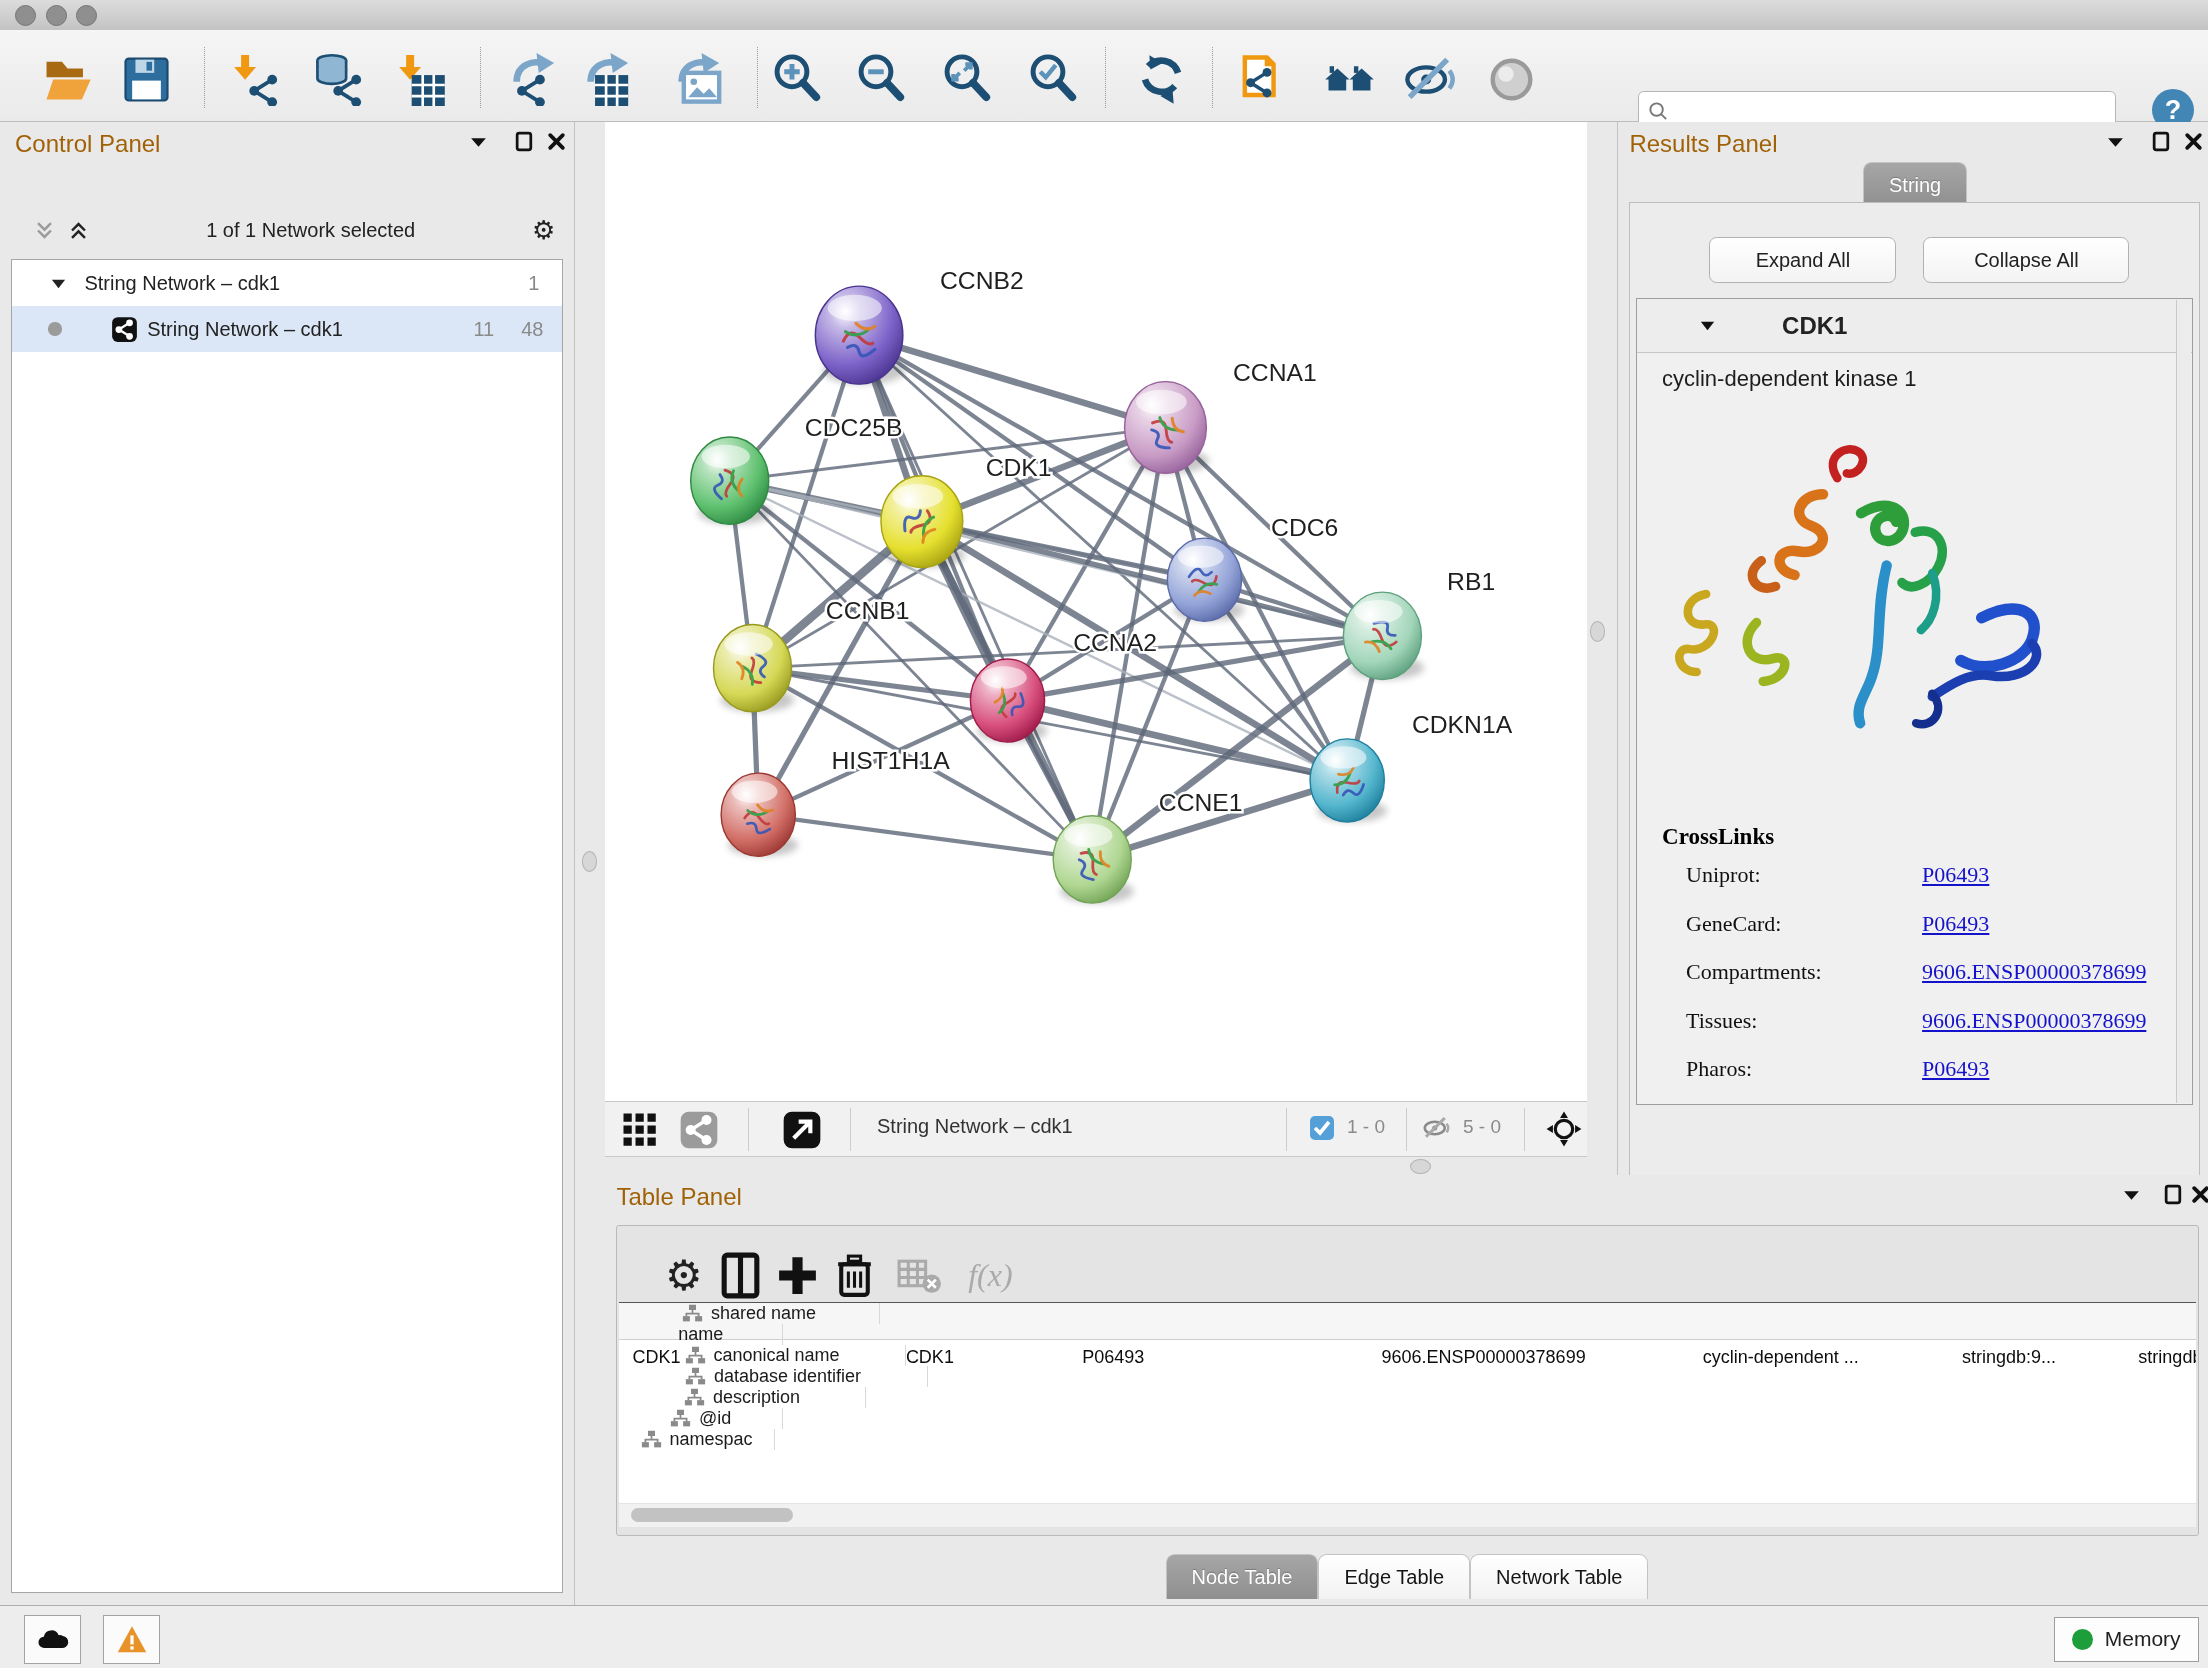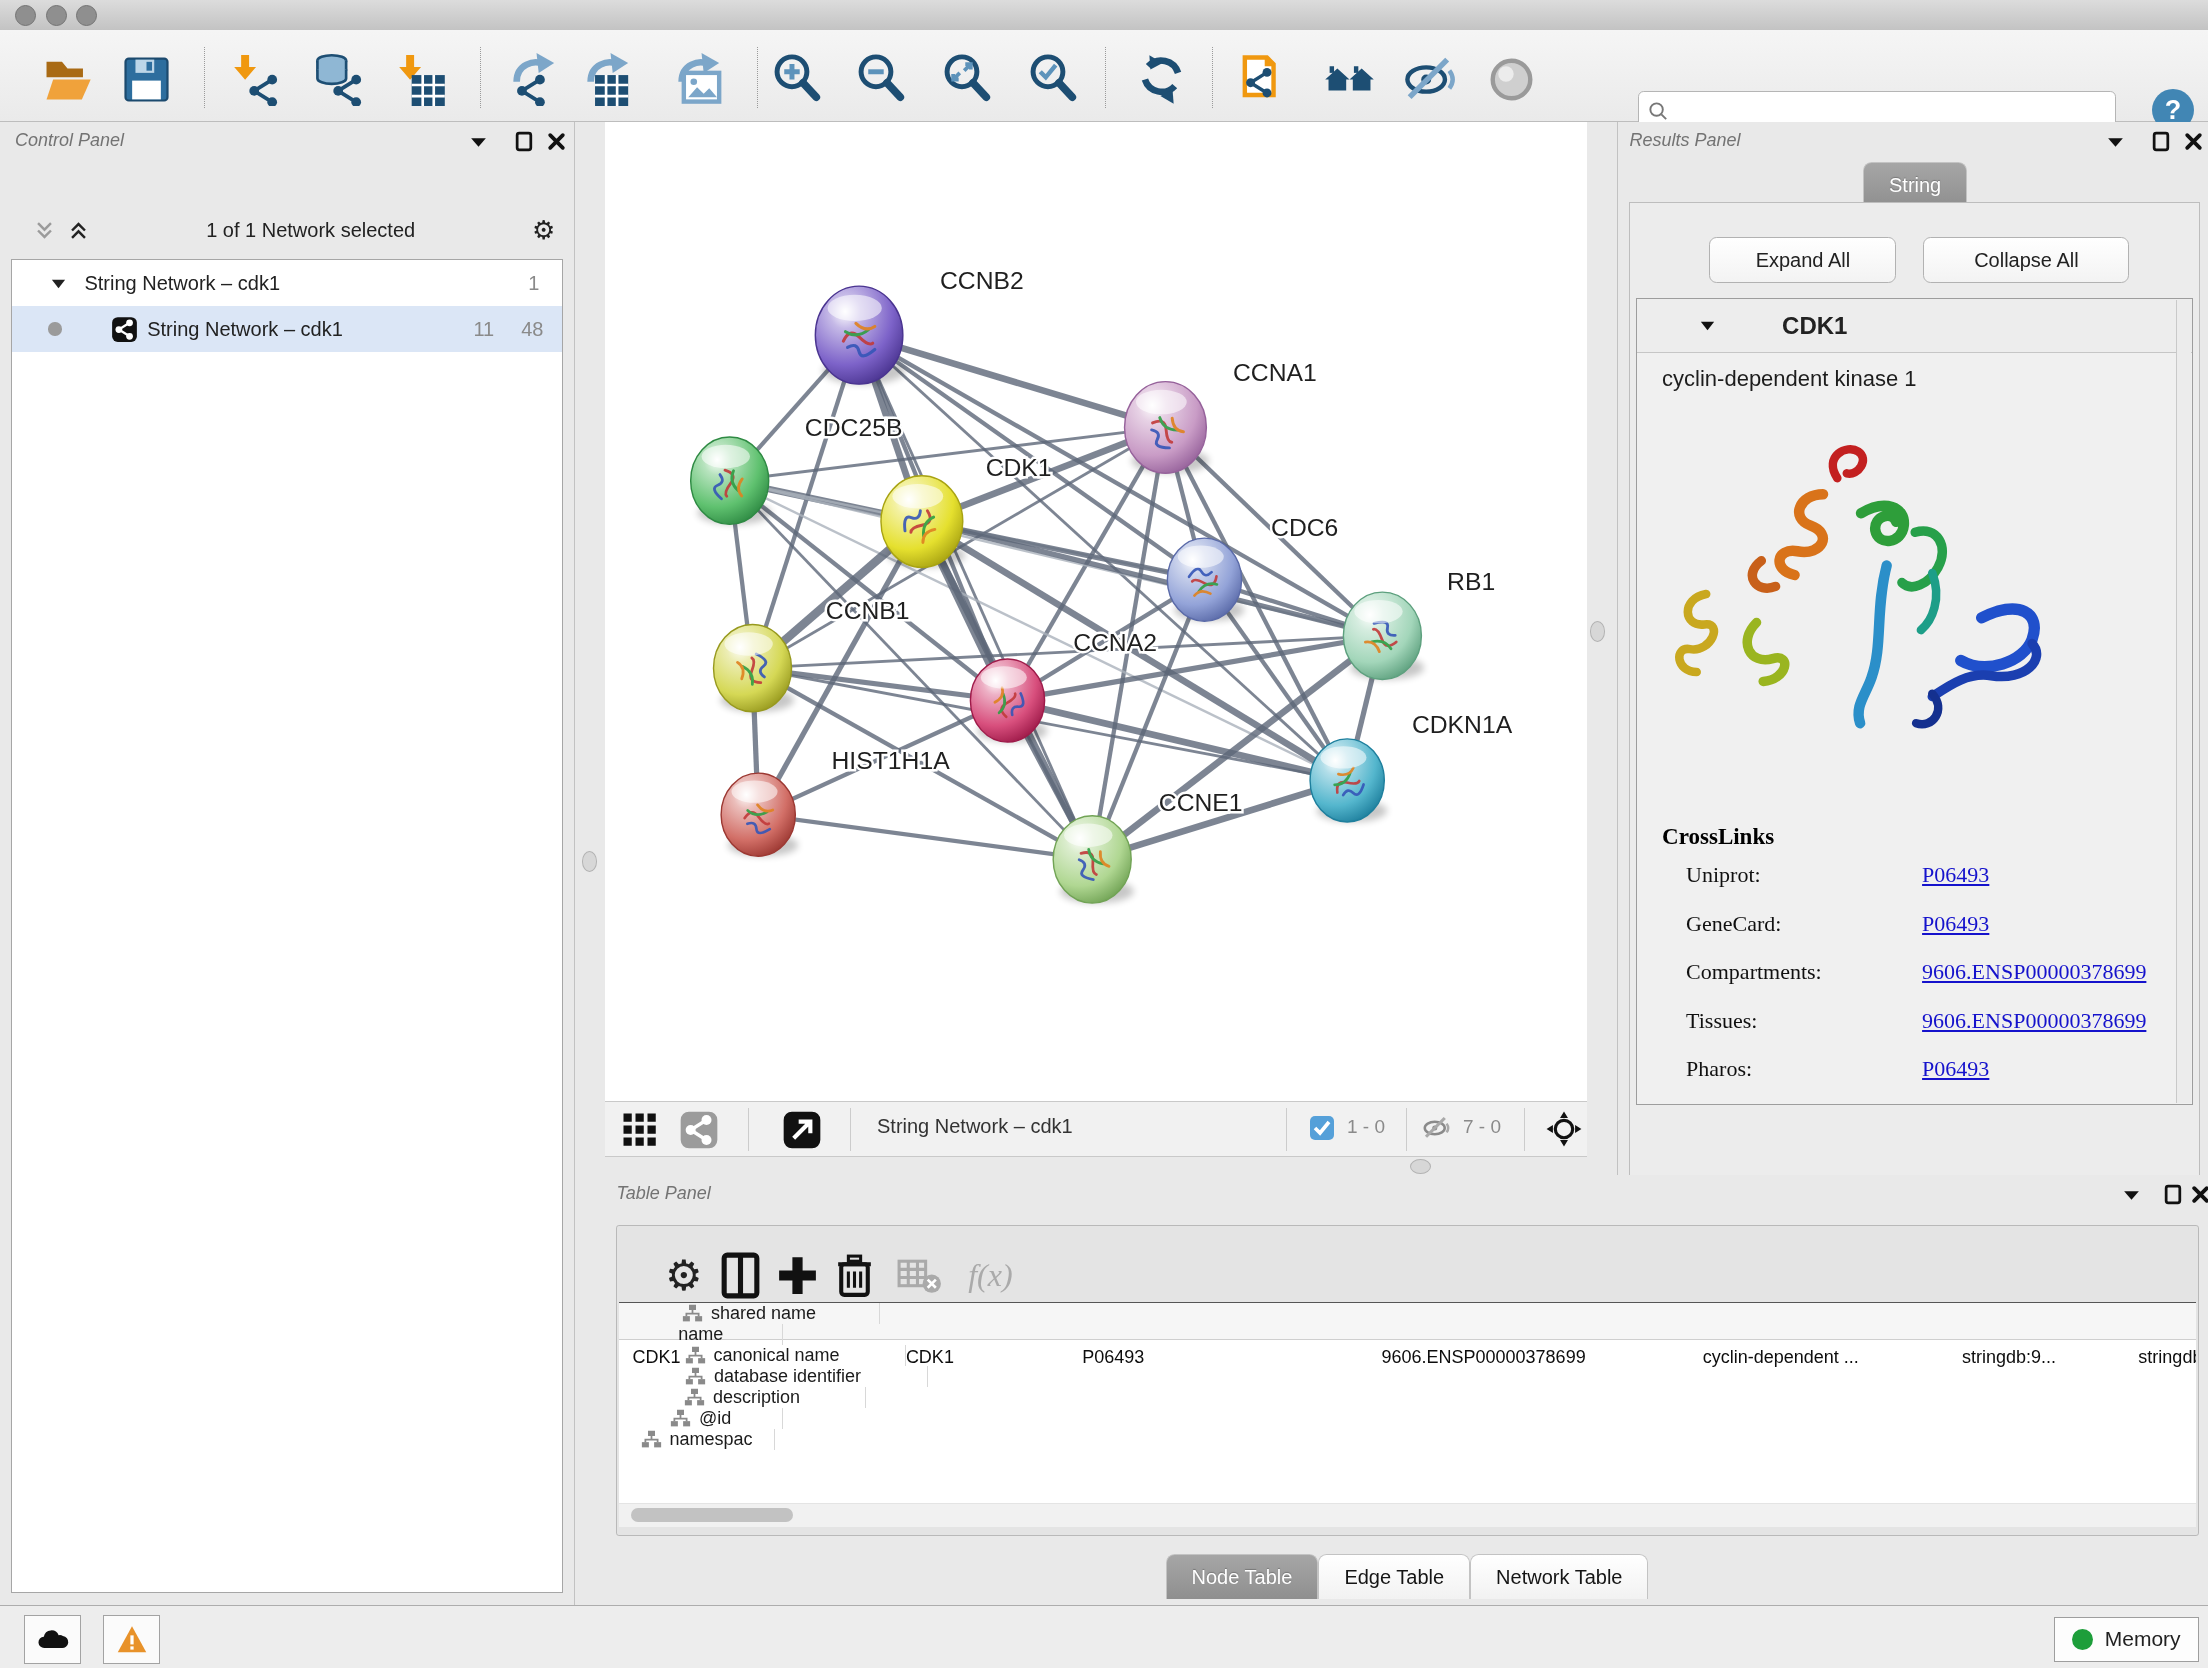--- a/index.html
+++ b/index.html
@@ -17,21 +17,21 @@
   .tb-icon{top:23px;width:53px;height:53px;margin-left:-27px;cursor:pointer;}
   .tb-icon svg{width:100%;height:100%;}
   .tb-sep{top:17px;width:0;height:61px;border-left:1.9px dotted #9a9a9a;}
   #search-box{left:1638px;top:61px;width:476px;height:38px;background:#fff;
     border:1px solid #b5b5b5;border-radius:5.7px;display:flex;align-items:center;}
   #search-box svg{width:23px;height:23px;margin:0 7.6px;}
   #search-input{border:none;outline:none;flex:1;font-size:19px;background:transparent;font-family:"Liberation Sans",sans-serif;}
   #help-btn{left:2152px;top:59px;width:42px;height:42px;border-radius:50%;background:#4186b4;
     color:#fff;font-size:27px;font-weight:bold;text-align:center;line-height:42px;cursor:pointer;}
   
-  .panel-title{font-size:18px;color:#737373;font-style:italic;}
+  .panel-title{font-size:24px;color:#a16207;}
   .win-ctl{width:21px;height:21px;cursor:pointer;}
   .win-ctl svg{width:100%;height:100%;}
   .tab{height:44px;border:1px solid #c3c3c3;border-bottom:none;border-radius:8.6px 8.6px 0 0;
     background:linear-gradient(#ffffff,#f2f2f2);color:#151515;font-size:20px;
     display:inline-flex;align-items:center;justify-content:center;padding:0 25px;cursor:pointer;}
   .tab.sel{background:linear-gradient(#a6a6a6,#8f8f8f);color:#fff;text-shadow:0 -1px 1px #777;}
   
   #control-panel{left:0;top:122px;width:574px;height:1484px;border-right:1px solid #c2c2c2;background:#e9e9e9;}
   #cp-tabs{left:63px;top:36px;}
   #cp-status{left:0;top:84px;width:574px;height:49px;display:flex;align-items:center;}
@@ -544,21 +544,21 @@
       </svg></span>
   <span class="vt-txt abs" style="left:742px;top:14.3px">1 - 0</span>
   <span class="vt-sep abs" style="left:801px"></span>
   <span class="win-ctl abs" style="left:816px;top:11.4px;width:30px;height:30px">
     <svg viewBox="0 0 48 48">
         <ellipse cx="22" cy="24" rx="16" ry="10" fill="none" stroke="#8a8a8a" stroke-width="4"></ellipse>
     <circle cx="22" cy="24" r="4" fill="#8a8a8a"></circle>
         <path d="M8 38L38 8" stroke="#a9a9a9" stroke-width="5"></path>
     <path d="M41 17q5 7 0 14" stroke="#a9a9a9" stroke-width="4" fill="none"></path>
       </svg></span>
-  <span class="vt-txt abs" style="left:858px;top:14.3px">7 - 0</span>
+  <span class="vt-txt abs" style="left:858px;top:14.3px">5 - 0</span>
   <span class="vt-sep abs" style="left:919px"></span>
   <span class="win-ctl abs" style="left:940px;top:7.6px;width:38px;height:38px">
     <svg viewBox="0 0 48 48">
         <circle cx="24" cy="24" r="11" fill="none" stroke="#111" stroke-width="4"></circle>
     <path d="M24 2l5 8h-10zM24 46l-5-8h10zM2 24l8-5v10zM46 24l-8 5V19z" fill="#111"></path>
       </svg></span>
 </div>
 
 <div id="results-panel" class="abs">
   <span class="panel-title abs" style="left:11.4px;top:7.6px">Results Panel</span>

